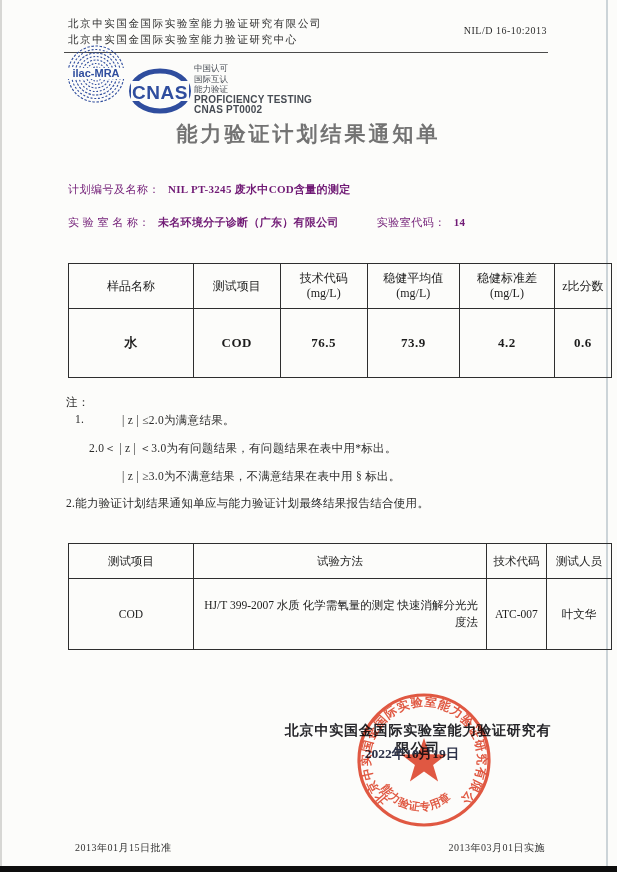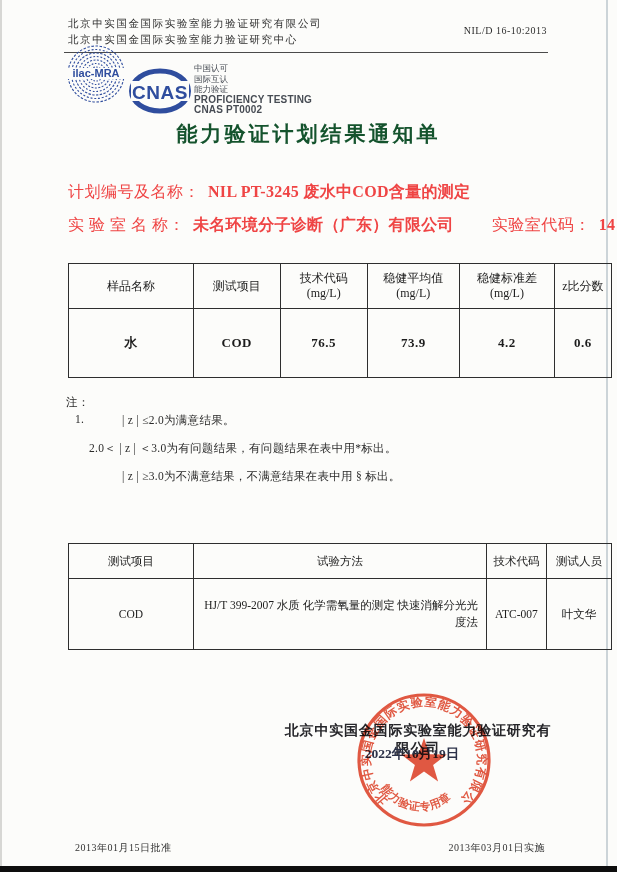--- a/index.html
+++ b/index.html
@@ -19,24 +19,24 @@
 
   
   .ilac{position:absolute;left:66px;top:44px;}
   .cnas{position:absolute;left:129px;top:68px;}
   .cnas-txt{position:absolute;left:194px;top:63px;font-family:"Liberation Sans","DejaVu Sans",sans-serif;color:#474c54;}
   .cnas-txt .cn{font-size:8.5px;line-height:10.5px;}
   .cnas-txt .en{font-size:10px;line-height:10.5px;font-weight:bold;letter-spacing:.2px;}
   .nil{position:absolute;left:478px;top:57px;}
 
   .title{position:absolute;left:0;top:120px;width:617px;text-align:center;
-         font-size:21px;font-weight:600;letter-spacing:3px;color:#14532d;}
-
-  
-  .info{position:absolute;left:68px;font-size:16px;color:#ef4444;white-space:nowrap;}
+         font-size:21px;font-weight:600;letter-spacing:3px;color:#737373;}
+
+  
+  .info{position:absolute;left:68px;font-size:11px;color:#701a75;white-space:nowrap;}
   .info .lbl{letter-spacing:.5px;}
   .info .val{font-weight:bold;margin-left:8px;letter-spacing:.3px;}
   .info .lbl2{margin-left:38px;letter-spacing:.5px;}
   .info1{top:182px;}
   .info2{top:215px;}
 
   
   table{border-collapse:collapse;table-layout:fixed;}
   .tbl{position:absolute;left:68px;width:544px;}
   .tbl td{border:1.3px solid #2e2e2e;text-align:center;vertical-align:middle;padding:0;}
@@ -165,20 +165,21 @@
       <td>0.6</td>
     </tr>
   </tbody>
     </table>
 
   <div class="note" style="left:66px;top:395px;">注：</div>
   <div class="note" style="left:75px;top:413px;">1.</div>
   <div class="note" style="left:122px;top:413px;">| z | ≤2.0为满意结果。</div>
   <div class="note" style="left:89px;top:441px;">2.0＜ | z | ＜3.0为有问题结果，有问题结果在表中用*标出。</div>
   <div class="note" style="left:122px;top:469px;">| z | ≥3.0为不满意结果，不满意结果在表中用 § 标出。</div>
+  <div class="note" style="left:66px;top:496px;">2.能力验证计划结果通知单应与能力验证计划最终结果报告结合使用。</div>
 
   <table class="tbl tbl2">
     <colgroup>
       <col style="width:23%">
         <col style="width:54%">
         <col style="width:11%">
         <col style="width:12%">
     </colgroup>
     <tbody>
         <tr class="hrow">

